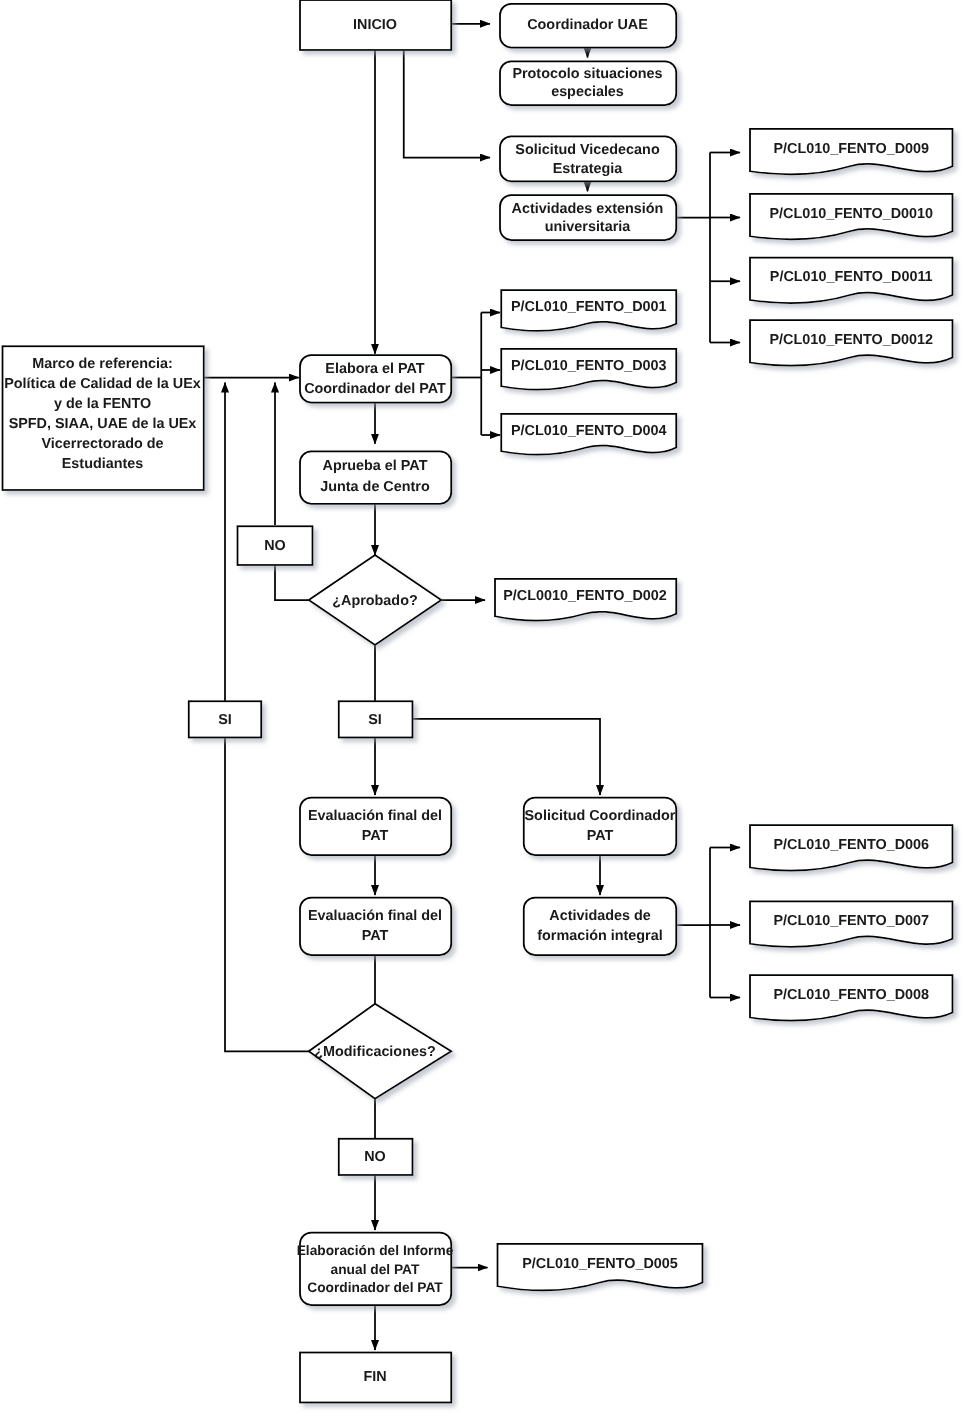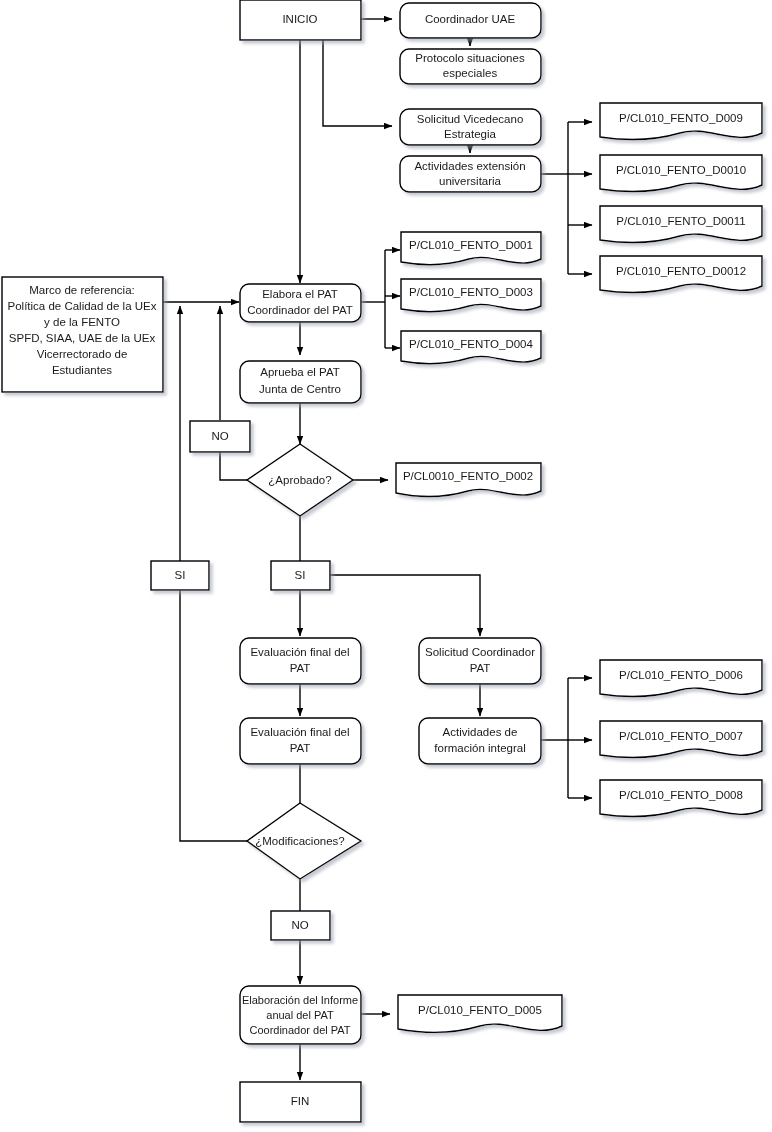--- a/index.html
+++ b/index.html
@@ -11,20 +11,21 @@
   body {
     width: 772px;
     height: 1132px;
     font-family: "Liberation Sans", sans-serif;
     overflow: hidden;
   }
   #flow-root {
     position: relative;
     width: 664px;
     height: 1132px;
+    font-weight: bold;
   }
   svg#flow-svg {
     position: absolute;
     top: 0;
     left: 0;
     width: 772px;
     height: 1132px;
     display: block;
   }
   .node-shape {

